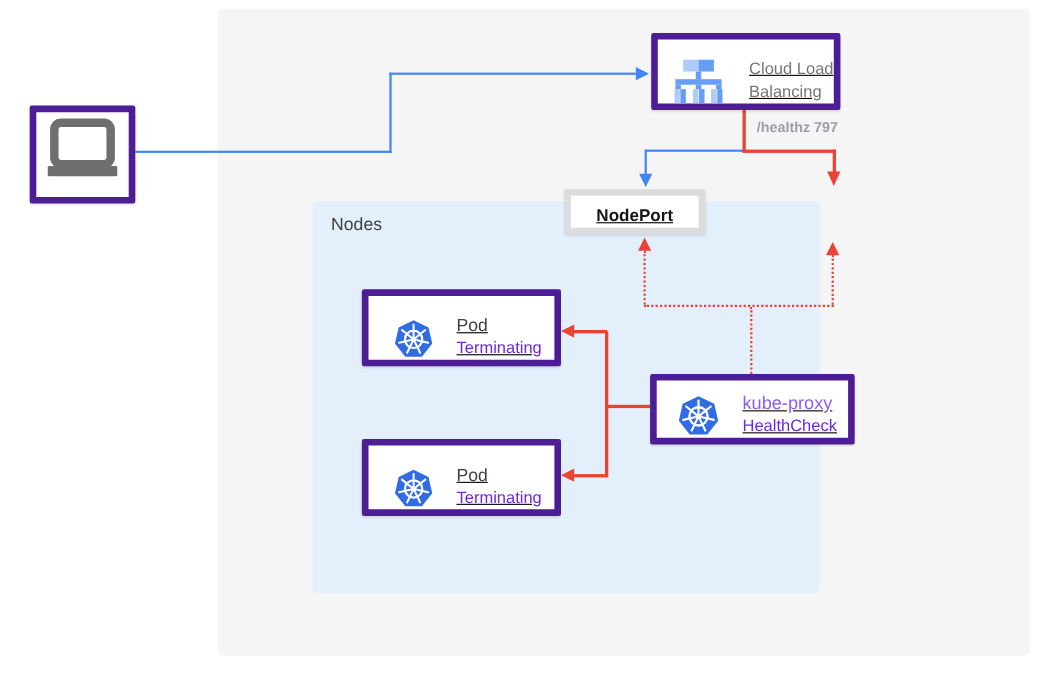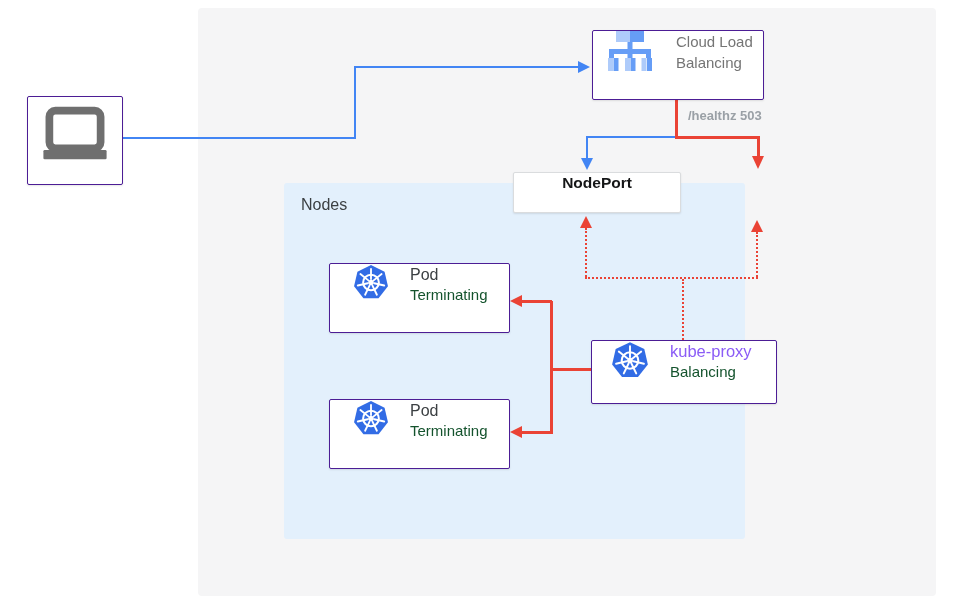--- a/index.html
+++ b/index.html
@@ -6,40 +6,40 @@
   body{font-family:"Liberation Sans",sans-serif;-webkit-font-smoothing:antialiased;}
   #canvas{position:relative;width:953px;height:612px;background:#ffffff;overflow:hidden;}
 
   .panel-outer{position:absolute;left:198px;top:8px;width:738px;height:588px;
     background:var(--panel-gray,#F5F5F6);border-radius:4px;z-index:0;}
   .panel-nodes{position:absolute;left:284px;top:183px;width:461px;height:356px;
     background:var(--panel-blue,#E3F0FC);border-radius:3px;z-index:1;}
   .panel-nodes .panel-label{position:absolute;left:17px;top:13px;font-size:16px;
     color:var(--text-dark,#3C4043);}
 
-  .card{position:absolute;background:#ffffff;border:1px solid #4c1d95;border-radius:2px;
+  .card{position:absolute;background:#ffffff;border:6px solid #4c1d95;border-radius:2px;
     box-shadow:0 1px 2px rgba(0,0,0,0.10);box-sizing:border-box;z-index:3;
-    display:flex;align-items:flex-start;}
+    display:flex;align-items:flex-end;text-decoration:underline;}
 
   .card.client{left:27px;top:96px;width:96px;height:89px;justify-content:center;}
 
   .card.clb{left:592px;top:30px;width:172px;height:70px;padding-left:15px;gap:24px;}
   .clb .label{font-size:15px;line-height:21px;color:#757575;width:90px;}
 
   .card.port{justify-content:center;text-align:center;border-color:#DADCDE;}
-  .card.nodeport{left:513px;top:172px;width:168px;height:41px;}
+  .card.nodeport{left:513px;top:172px;width:128px;height:41px;}
   .card.hcport{left:685px;top:171px;width:144px;height:46px;}
   .port .label{font-size:15.5px;font-weight:bold;color:#151617;line-height:20px;}
 
   .card.pod{width:181px;height:70px;padding-left:22px;gap:20px;}
   .card.pod1{left:329px;top:263px;}
   .card.pod2{left:329px;top:399px;}
   .card.kproxy{left:591px;top:340px;width:186px;height:64px;padding-left:18px;gap:20px;}
   .title-block .title{font-size:16px;color:var(--text-dark,#3C4043);line-height:21px;}
-  .title-block .subtitle{font-size:15px;color:#14532d;line-height:20px;}
+  .title-block .subtitle{font-size:15px;color:#6d28d9;line-height:20px;}
   .kproxy .title{font-size:16.5px;color:#8b5cf6;}
 
   .edge-label{position:absolute;left:688px;top:108px;font-size:13px;font-weight:bold;
     color:#9AA0A6;z-index:4;}
 
   
   .ln{position:absolute;z-index:2;}
   .h-blue{height:2px;background:var(--blue,#4285F4);}
   .v-blue{width:2px;background:var(--blue,#4285F4);}
   .h-red{height:3px;background:var(--red,#EA4335);}
@@ -72,21 +72,21 @@
   <div class="arr arr-right-blue" style="left:578px;top:60.5px;"></div>
 
   <div class="ln h-blue" style="left:587px;top:136px;width:89px;"></div>
   <div class="ln v-blue" style="left:586px;top:136px;height:23px;"></div>
   <div class="arr arr-down-blue" style="left:580.5px;top:158px;"></div>
 
   <div class="ln v-red" style="left:675px;top:100px;height:38px;"></div>
   <div class="ln h-red" style="left:675px;top:136px;width:85px;"></div>
   <div class="ln v-red" style="left:757px;top:136px;height:21px;"></div>
   <div class="arr arr-down-red" style="left:752px;top:156px;"></div>
-  <div class="edge-label">/healthz 503</div>
+  <div class="edge-label">/healthz 797</div>
 
   <div class="arr arr-up-red" style="left:580px;top:216px;"></div>
   <div class="ln v-dot" style="left:585px;top:228px;height:49px;"></div>
   <div class="arr arr-up-red" style="left:751px;top:220px;"></div>
   <div class="ln v-dot" style="left:756px;top:232px;height:45px;"></div>
   <div class="ln h-dot" style="left:585px;top:277px;width:173px;"></div>
   <div class="ln v-dot" style="left:682px;top:279px;height:61px;"></div>
 
   <div class="ln h-red" style="left:552px;top:368px;width:39px;"></div>
   <div class="ln v-red" style="left:550px;top:301px;height:133px;"></div>
@@ -188,17 +188,17 @@
           <line x1="2.14" y1="0.49" x2="8.58" y2="1.96"></line>
           <line x1="0.95" y1="1.98" x2="3.82" y2="7.93"></line>
           <line x1="-0.95" y1="1.98" x2="-3.82" y2="7.93"></line>
           <line x1="-2.14" y1="0.49" x2="-8.58" y2="1.96"></line>
           <line x1="-1.72" y1="-1.37" x2="-6.88" y2="-5.49"></line>
         </g>
       </svg>
     </span>
     <span class="title-block">
       <div class="title">kube-proxy</div>
-      <div class="subtitle">Balancing</div>
+      <div class="subtitle">HealthCheck</div>
     </span>
   </div>
 
 </div>
 
 </body></html>

